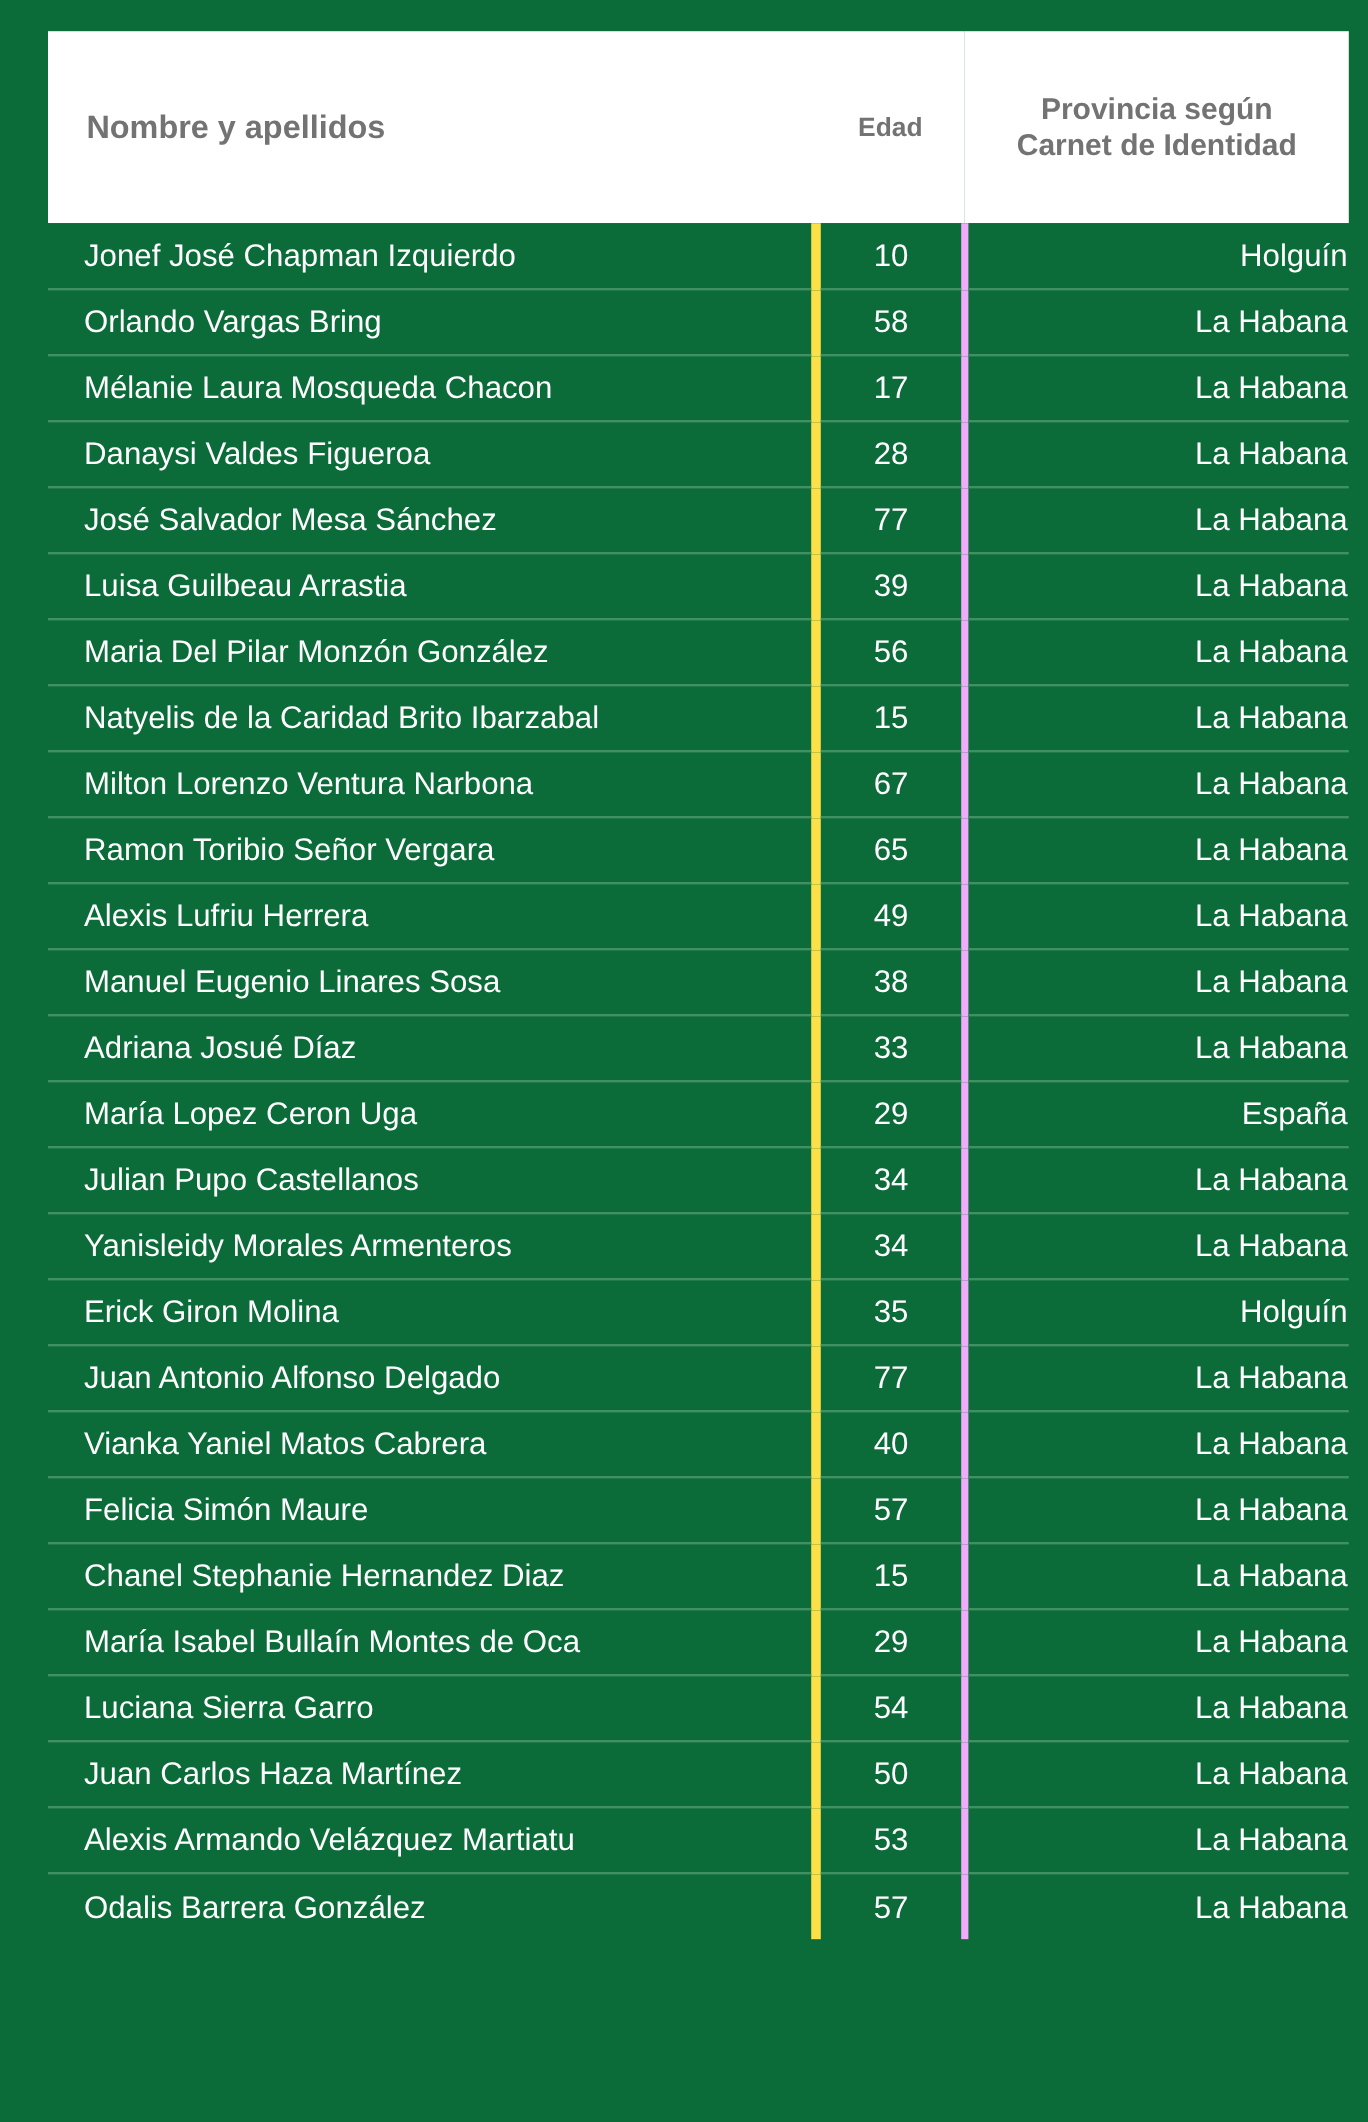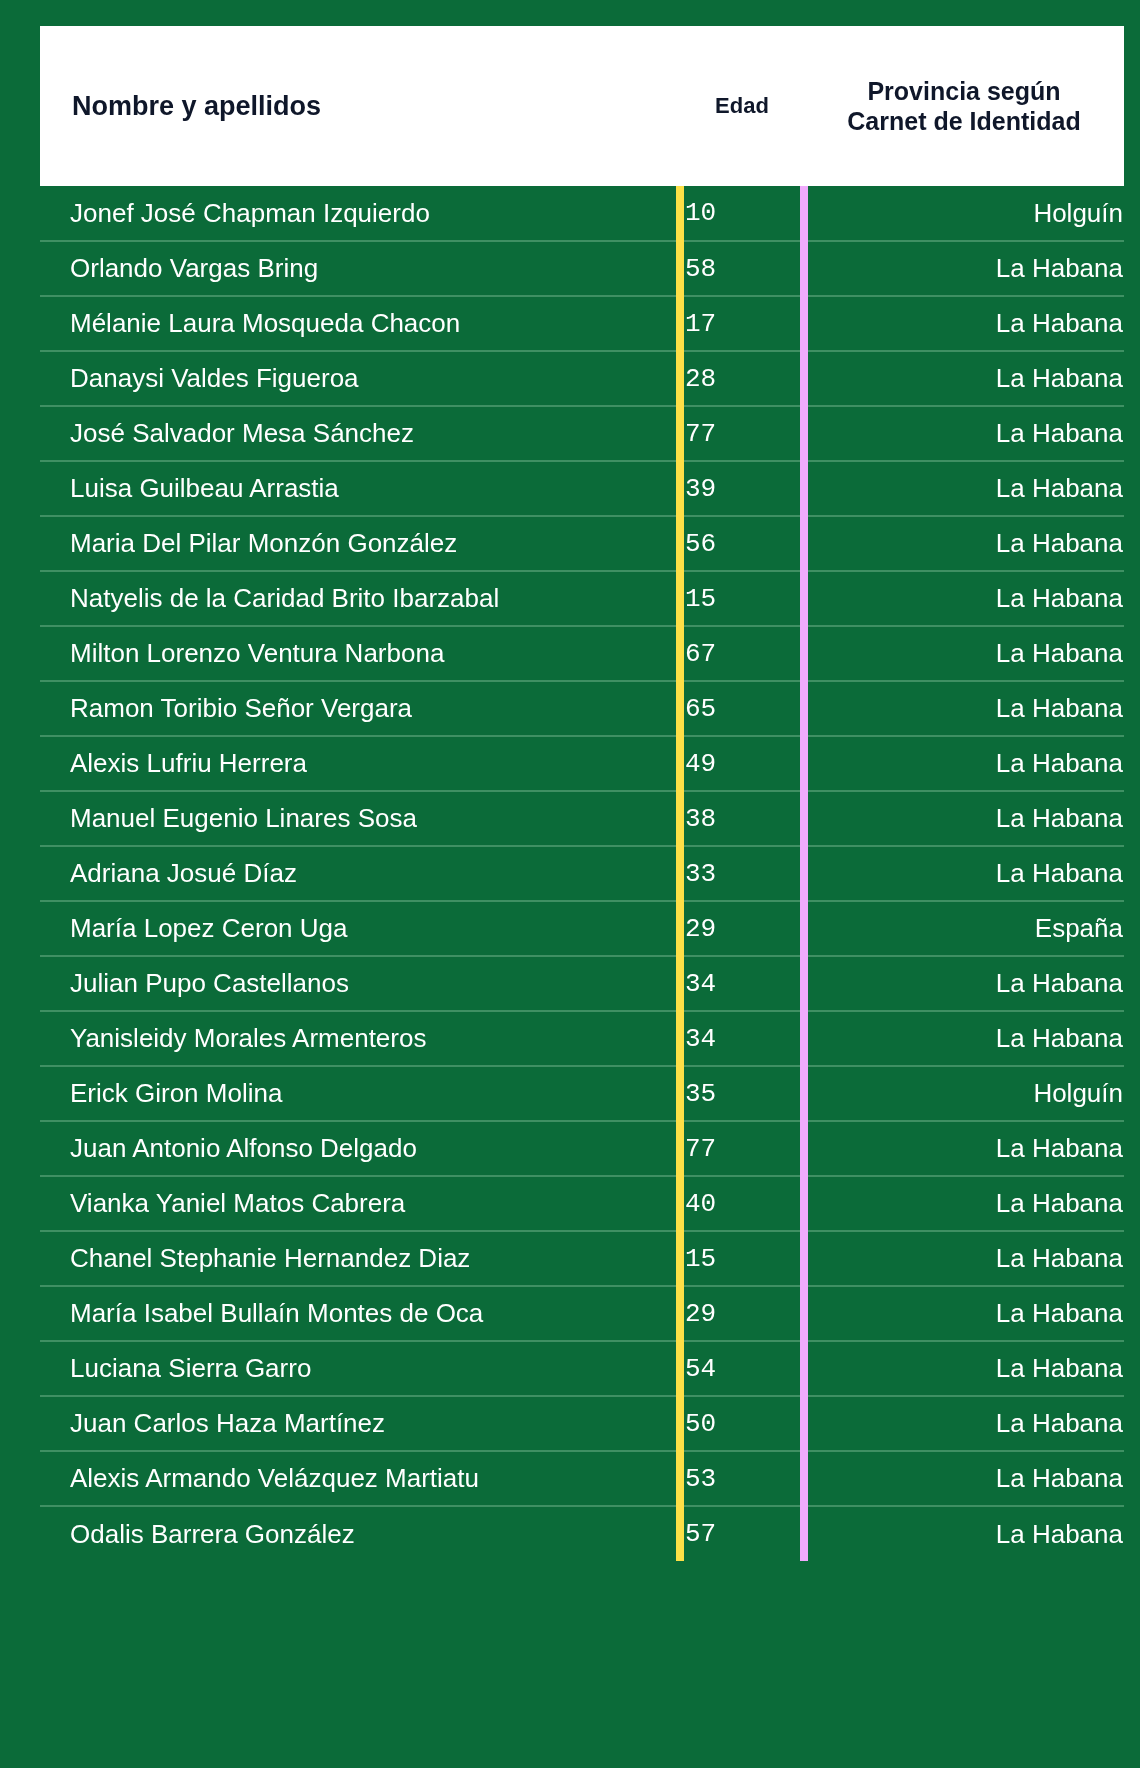--- a/index.html
+++ b/index.html
@@ -21,21 +21,21 @@
     height: 1716px;
     background: #0b6b39;
   }
   table.data-table {
     width: 100%;
     border-collapse: collapse;
     table-layout: fixed;
   }
   thead th {
     background: #ffffff;
-    color: #0f172a;
+    color: #737373;
     font-weight: bold;
     padding: 0;
     height: 128px;
     vertical-align: middle;
   }
   th.col-name {
     width: 608px;
     text-align: left;
     padding-left: 32px;
     font-size: 27px;
@@ -64,23 +64,22 @@
     background: #0b6b39;
     border-bottom: 2px solid #3f9063;
     vertical-align: middle;
   }
   tbody td.cell-name {
     text-align: left;
     padding-left: 30px;
     border-right: 8px solid #fde047;
   }
   tbody td.cell-age {
-    text-align: left;
-    border-right: 8px solid #f0abfc;
-    font-family: Liberation Mono, monospace;
+    text-align: center;
+    border-right: 6px solid #f0abfc;
   }
   tbody td.cell-prov {
     text-align: right;
   }
   tbody tr:last-child td {
     border-bottom: none;
   }
 </style>
 </head>
 <body>
@@ -187,20 +186,25 @@
           <td class="cell-name">Juan Antonio Alfonso Delgado</td>
           <td class="cell-age">77</td>
           <td class="cell-prov">La Habana</td>
         </tr>
         <tr>
           <td class="cell-name">Vianka Yaniel Matos Cabrera</td>
           <td class="cell-age">40</td>
           <td class="cell-prov">La Habana</td>
         </tr>
         <tr>
+          <td class="cell-name">Felicia Simón Maure</td>
+          <td class="cell-age">57</td>
+          <td class="cell-prov">La Habana</td>
+        </tr>
+        <tr>
           <td class="cell-name">Chanel Stephanie Hernandez Diaz</td>
           <td class="cell-age">15</td>
           <td class="cell-prov">La Habana</td>
         </tr>
         <tr>
           <td class="cell-name">María Isabel Bullaín Montes de Oca</td>
           <td class="cell-age">29</td>
           <td class="cell-prov">La Habana</td>
         </tr>
         <tr>

